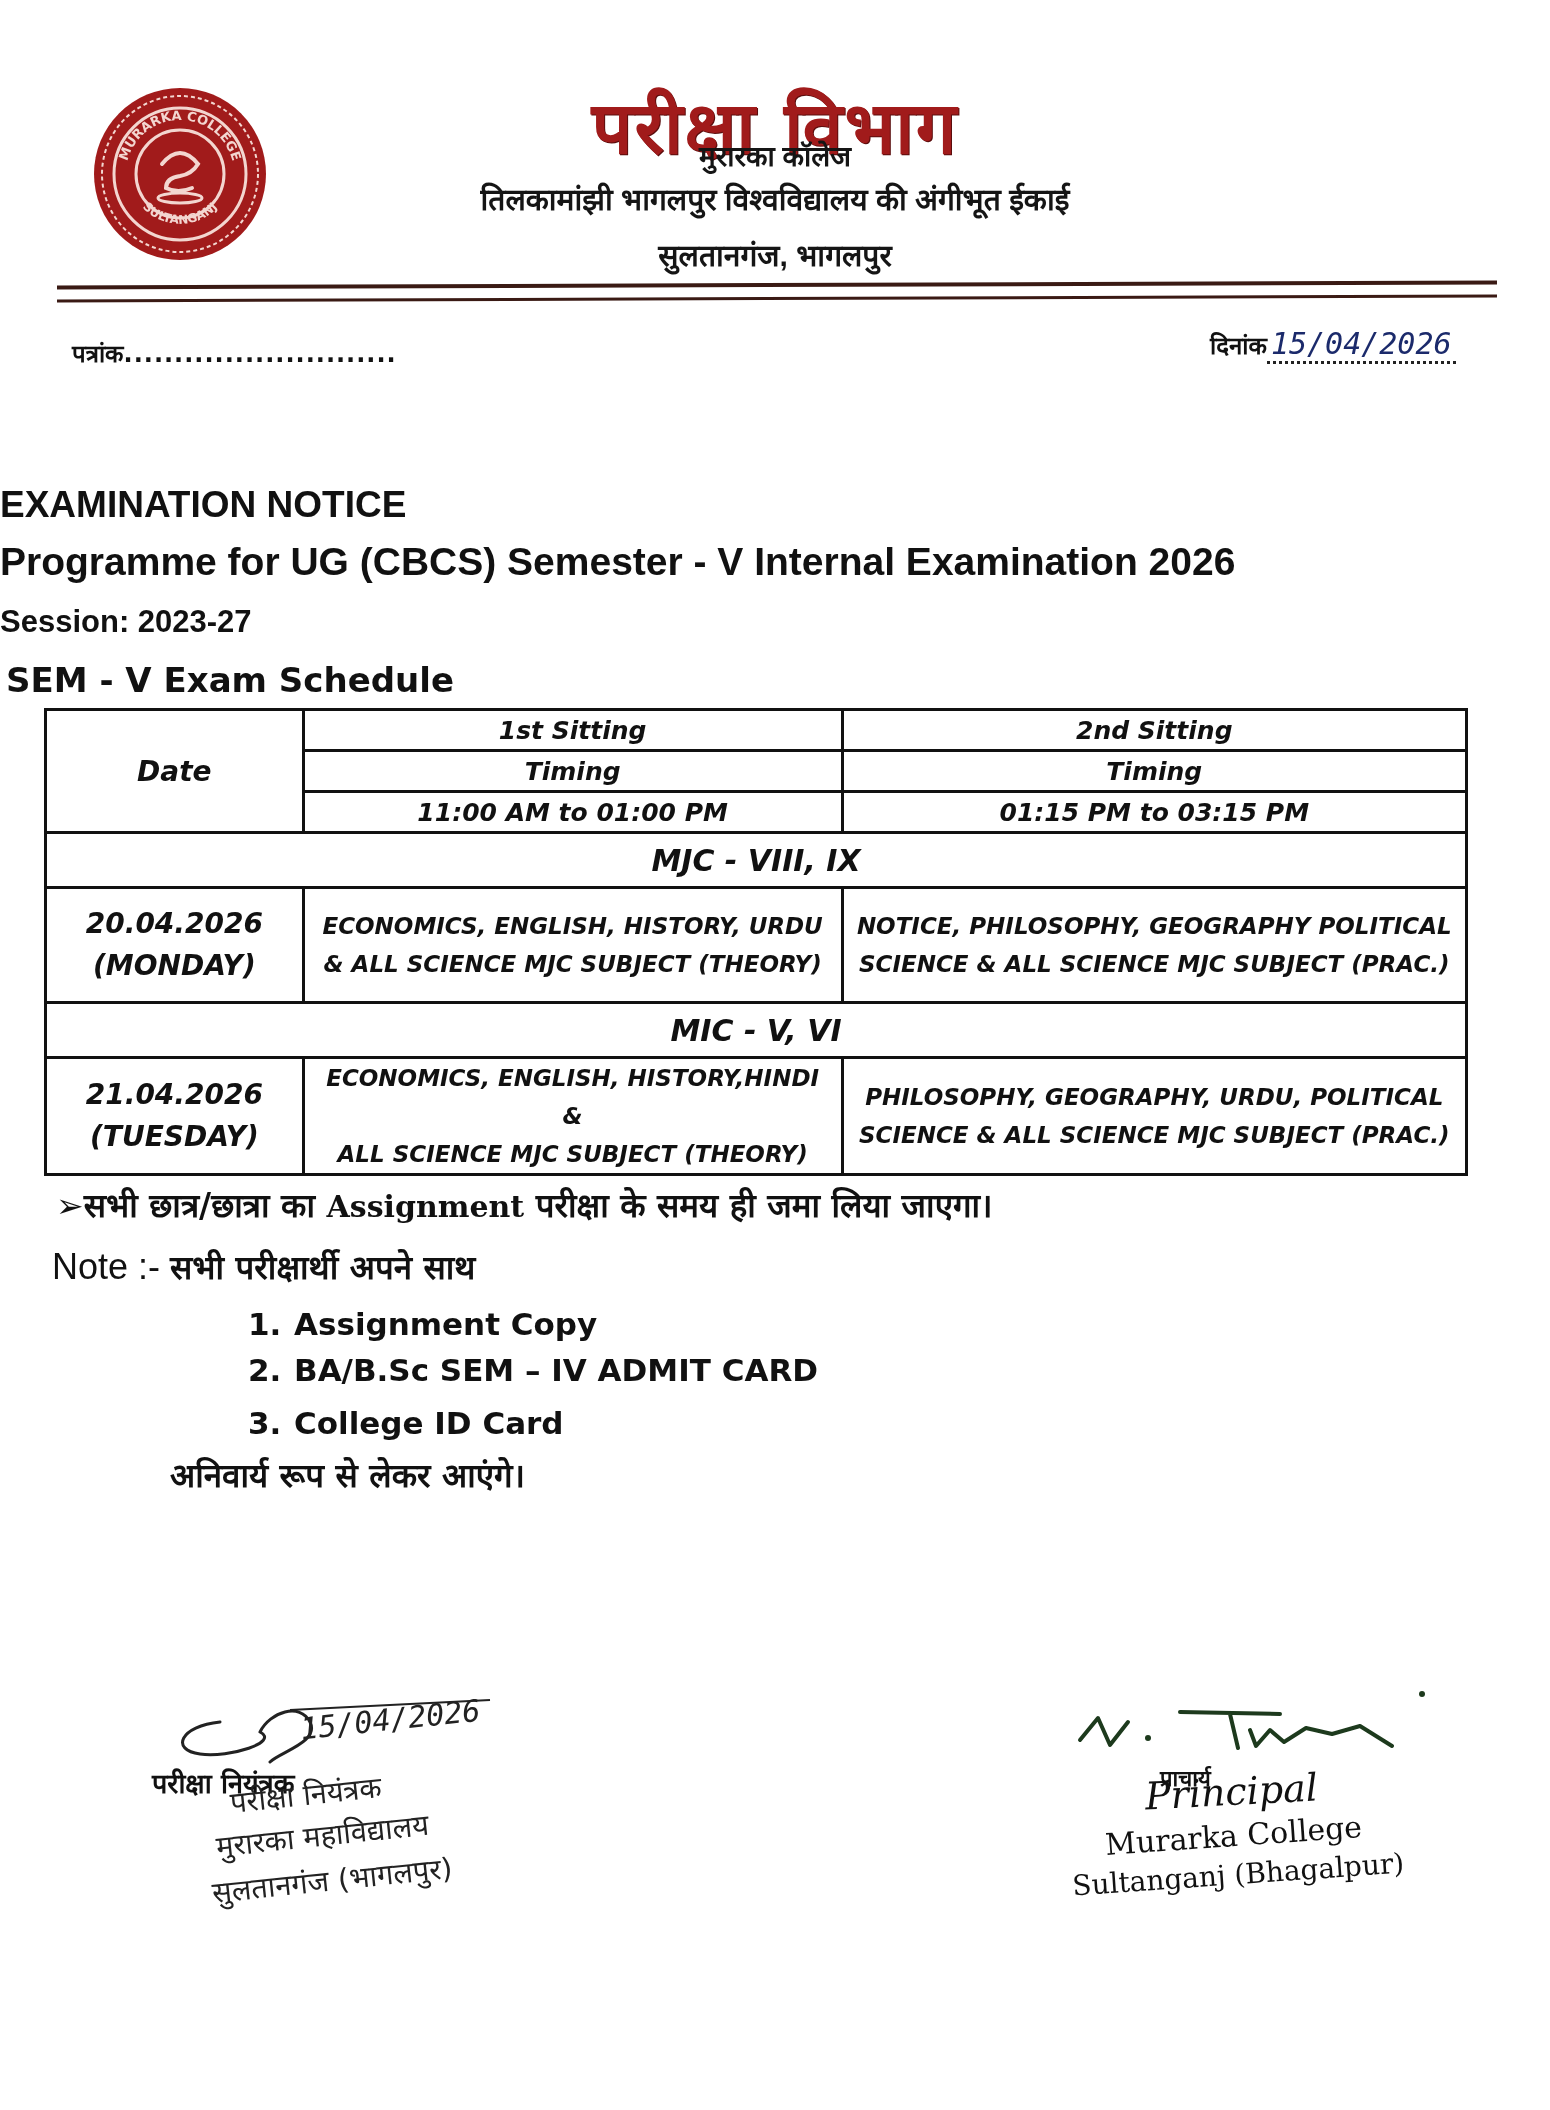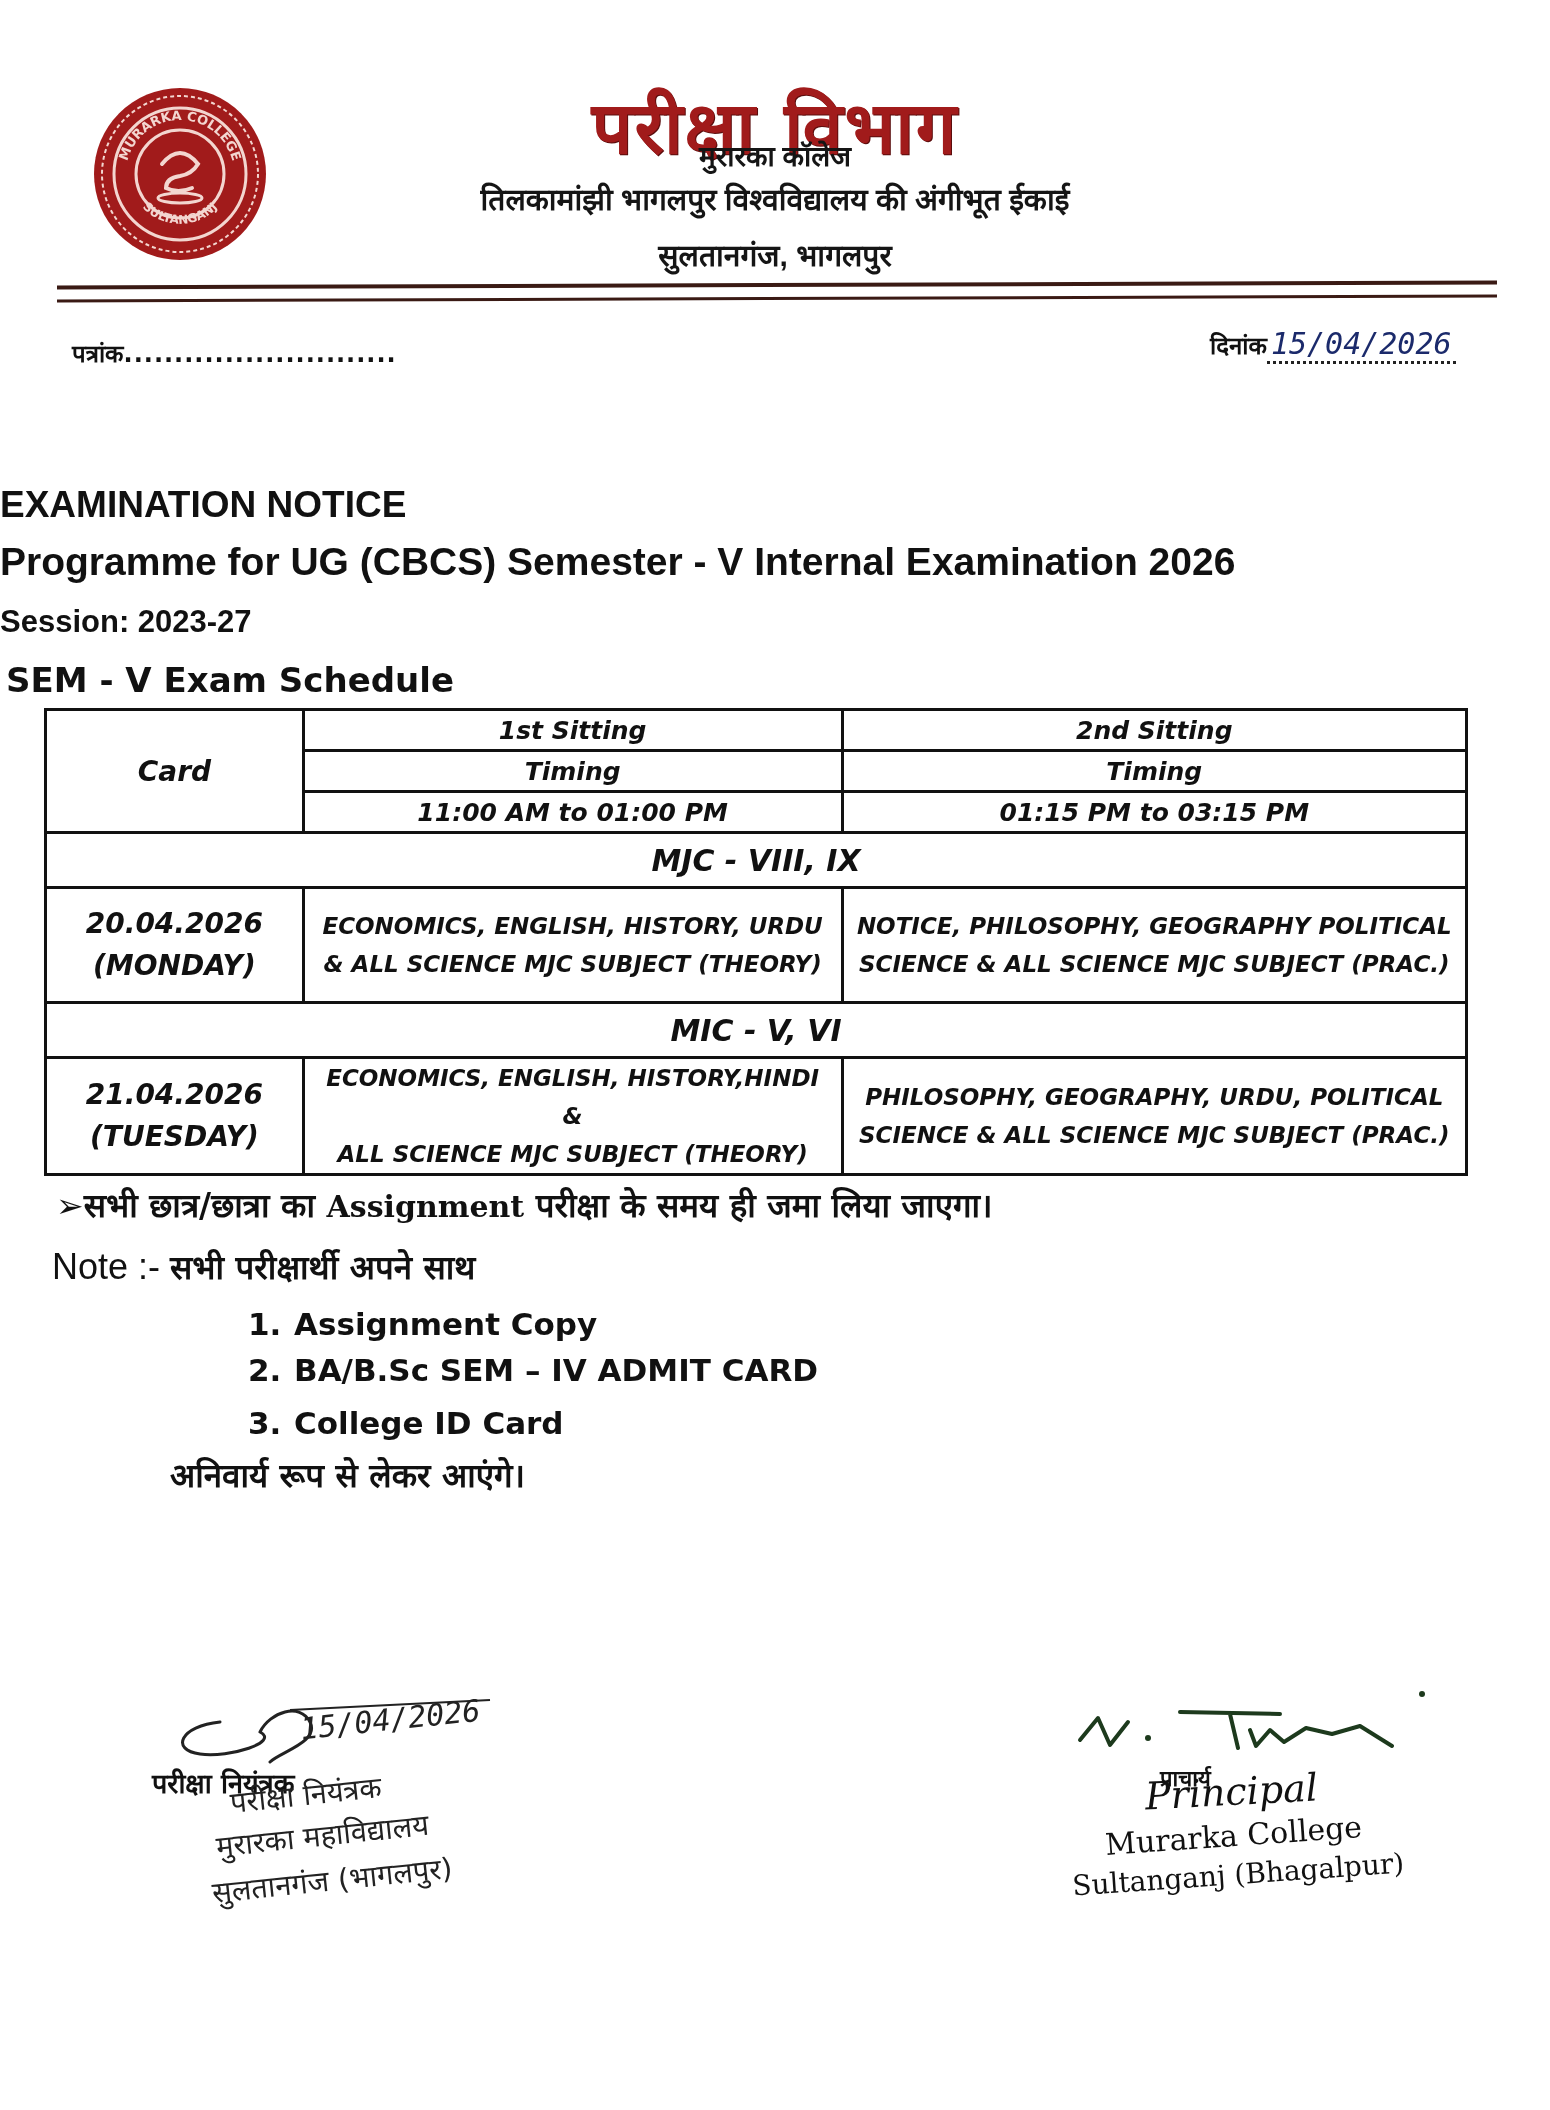--- a/index.html
+++ b/index.html
@@ -121,21 +121,21 @@
 <div class="abs center-text" id="schedule-title">SEM -  V Exam Schedule</div>
 
 <table class="abs" id="schedule-table">
   <colgroup>
     <col style="width:258px">
       <col style="width:540px">
       <col style="width:626px">
   </colgroup>
   <tbody>
       <tr>
-    <td rowspan="3" class="date-hdr">Card</td>
+    <td rowspan="3" class="date-hdr">Date</td>
     <td class="hdr-cell">1st Sitting</td>
     <td class="hdr-cell">2nd Sitting</td>
   </tr>
   <tr>
     <td class="hdr-cell">Timing</td>
     <td class="hdr-cell">Timing</td>
   </tr>
   <tr>
     <td class="hdr-cell">11:00 AM to 01:00 PM</td>
     <td class="hdr-cell">01:15 PM to 03:15 PM</td>

